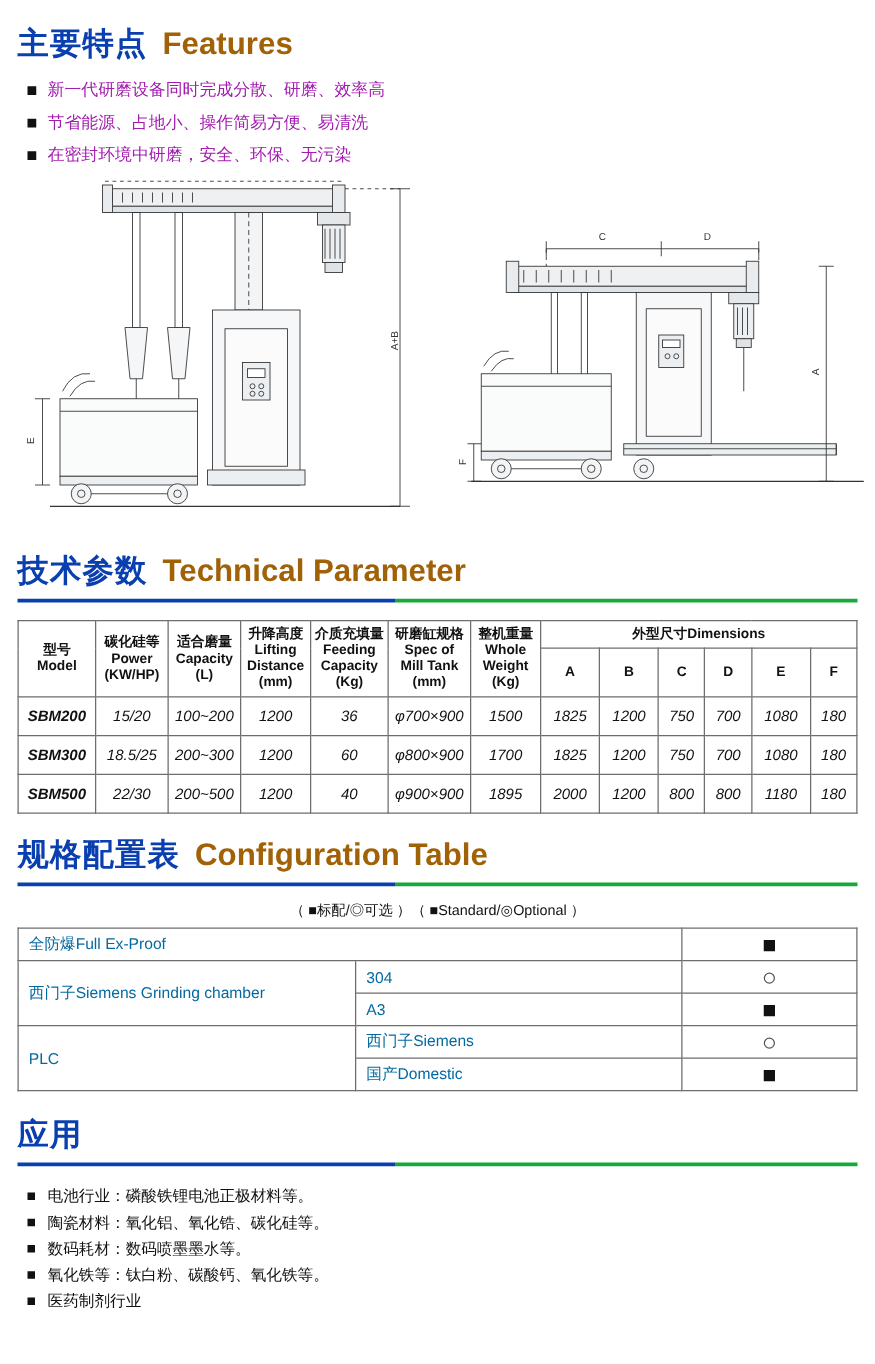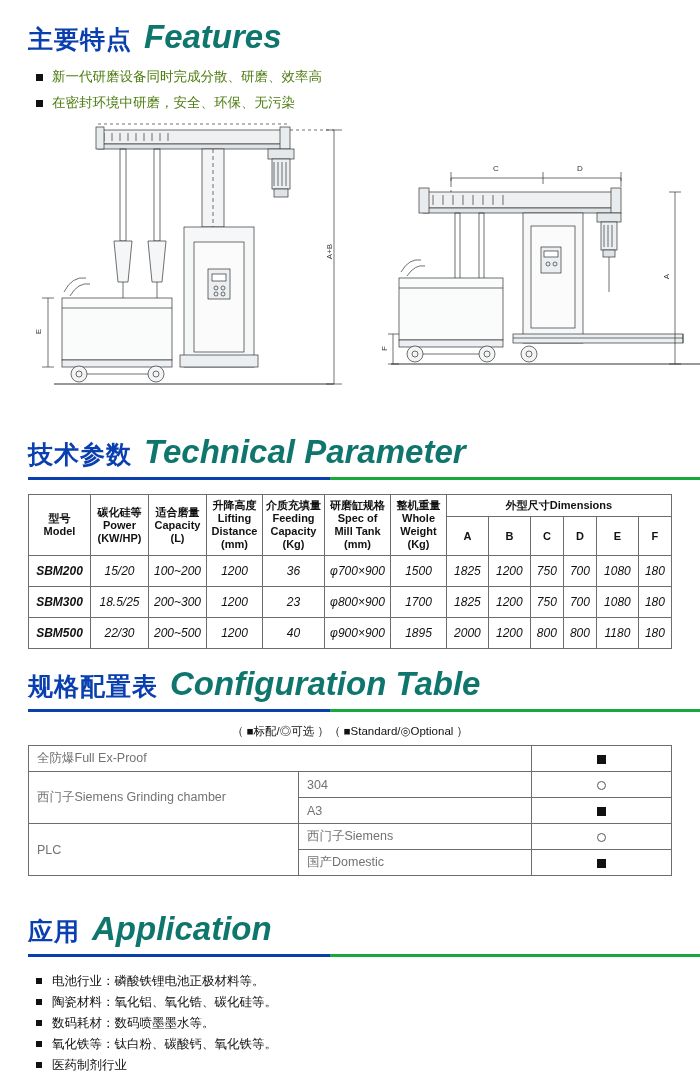--- a/index.html
+++ b/index.html
@@ -5,36 +5,36 @@
   * { box-sizing: border-box; }
   html, body { margin:0; padding:0; }
   body {
     width:700px; height:1091px;
     background:#ffffff;
     font-family:"Liberation Sans", sans-serif;
     color:#1a1a1a;
     position:relative;
     overflow:hidden;
   }
-  .page { position:relative; width:700px; height:1091px; padding:0 28px; }
+  .page { position:relative; width:700px; height:1091px; padding:0 14px; }
 
   
   .sec-head {
     display:flex; align-items:baseline; gap:12px;
     color:#0a3fb0;
     font-weight:bold;
   }
   .sec-head .cn { font-size:25px; letter-spacing:1px; color:#0a3fb0; }
-  .sec-head .en { font-size:33px; font-style:italic; letter-spacing:0px; color:#0f766e; }
+  .sec-head .en { font-size:25px; letter-spacing:0px; color:#a16207; }
   .rule { height:3px; background:linear-gradient(to right,#0a3fb0 0%, #0a3fb0 45%, #17a93b 45%, #17a93b 100%); }
 
   
   ul.bullets { list-style:none; margin:10px 0 0 6px; padding:0; }
   ul.bullets li {
-    font-size:13.5px; line-height:22px; color:#4d7c0f;
+    font-size:13.5px; line-height:22px; color:#a21caf;
     position:relative; padding-left:18px; margin-bottom:4px;
   }
   ul.bullets li::before {
     content:""; position:absolute; left:2px; top:8px;
     width:7px; height:7px; background:#111;
   }
 
   
   .drawings { position:relative; height:295px; margin-top:8px; }
   .drawing { position:absolute; top:0; }
@@ -49,21 +49,21 @@
   table.tech th, table.tech td {
     border:1px solid #6d6d6d; text-align:center; padding:2px 2px; color:#111;
   }
   table.tech thead th { font-weight:bold; line-height:13px; padding:4px 2px; }
   table.tech tbody td { height:31px; font-size:12px;font-style:italic; }
   table.tech tbody td.model { font-weight:bold; }
 
   
   .conf-note { text-align:center; font-size:11.5px; margin:12px 0 6px 0; color:#111; }
   table.conf { border-collapse:collapse; width:100%; font-size:12.5px; }
-  table.conf td { border:1px solid #6d6d6d; padding:4px 8px; height:26px; color:#737373; }
+  table.conf td { border:1px solid #6d6d6d; padding:4px 8px; height:26px; color:#0369a1; }
   table.conf td.mark { text-align:center; width:140px; }
   table.conf td.name { width:270px; }
   .sq { display:inline-block; width:9px; height:9px; background:#111; vertical-align:middle; }
   .ci { display:inline-block; width:9px; height:9px; border:1px solid #555; border-radius:50%; vertical-align:middle; }
 
   
   ul.app { list-style:none; margin:14px 0 0 6px; padding:0; }
   ul.app li {
     font-size:12.5px; line-height:21px; color:#111;
     position:relative; padding-left:18px;
@@ -80,20 +80,21 @@
 <div class="page">
 
   <div style="height:18px"></div>
   <div class="sec-head">
     <span class="cn">主要特点</span>
     <span class="en">Features</span>
   </div>
 
   <ul class="bullets">
     <li>新一代研磨设备同时完成分散、研磨、效率高</li>
+    <li>节省能源、占地小、操作简易方便、易清洗</li>
     <li>在密封环境中研磨，安全、环保、无污染</li>
   </ul>
 
   <div class="drawings">
 
     <div class="drawing" style="left:6px; top:0; width:320px; height:295px;">
       <svg width="320" height="295" viewBox="0 0 320 295">
         <g stroke="#333" stroke-width="0.7" fill="none">
 
           <rect x="64" y="8" width="190" height="14" fill="#eef0f2"></rect>
@@ -244,21 +245,21 @@
           <line x1="5" y1="242" x2="16" y2="242"></line>
         </g>
       </svg>
       <div class="dim-label" style="left:110px; top:42px;">C</div>
       <div class="dim-label" style="left:194px; top:42px;">D</div>
       <div class="dim-label rot" style="left:281px; top:150px;">A</div>
       <div class="dim-label rot" style="left:-1px; top:222px;">F</div>
     </div>
   </div>
 
-  <div class="sec-head" style="margin-top:16px">
+  <div class="sec-head" style="margin-top:2px">
     <span class="cn">技术参数</span>
     <span class="en">Technical Parameter</span>
   </div>
   <div class="rule" style="margin-top:6px; width:672px;"></div>
 
   <table class="tech">
     <thead>
       <tr>
         <th rowspan="2" style="width:62px">
           <div>型号</div>
@@ -323,21 +324,21 @@
         <td>750</td>
         <td>700</td>
         <td>1080</td>
         <td>180</td>
       </tr>
       <tr>
         <td class="model">SBM300</td>
         <td>18.5/25</td>
         <td>200~300</td>
         <td>1200</td>
-        <td>23</td>
+        <td>60</td>
         <td>φ800×900</td>
         <td>1700</td>
         <td>1825</td>
         <td>1200</td>
         <td>750</td>
         <td>700</td>
         <td>1080</td>
         <td>180</td>
       </tr>
       <tr>
@@ -386,23 +387,22 @@
         <td>西门子Siemens</td>
         <td class="mark"><span class="ci"></span></td>
       </tr>
       <tr>
         <td>国产Domestic</td>
         <td class="mark"><span class="sq"></span></td>
       </tr>
     </tbody>
   </table>
 
-  <div class="sec-head" style="margin-top:34px">
+  <div class="sec-head" style="margin-top:18px">
     <span class="cn">应用</span>
-    <span class="en">Application</span>
   </div>
   <div class="rule" style="margin-top:6px; width:672px;"></div>
 
   <ul class="app">
     <li>电池行业：磷酸铁锂电池正极材料等。</li>
     <li>陶瓷材料：氧化铝、氧化锆、碳化硅等。</li>
     <li>数码耗材：数码喷墨墨水等。</li>
     <li>氧化铁等：钛白粉、碳酸钙、氧化铁等。</li>
     <li>医药制剂行业</li>
   </ul>

